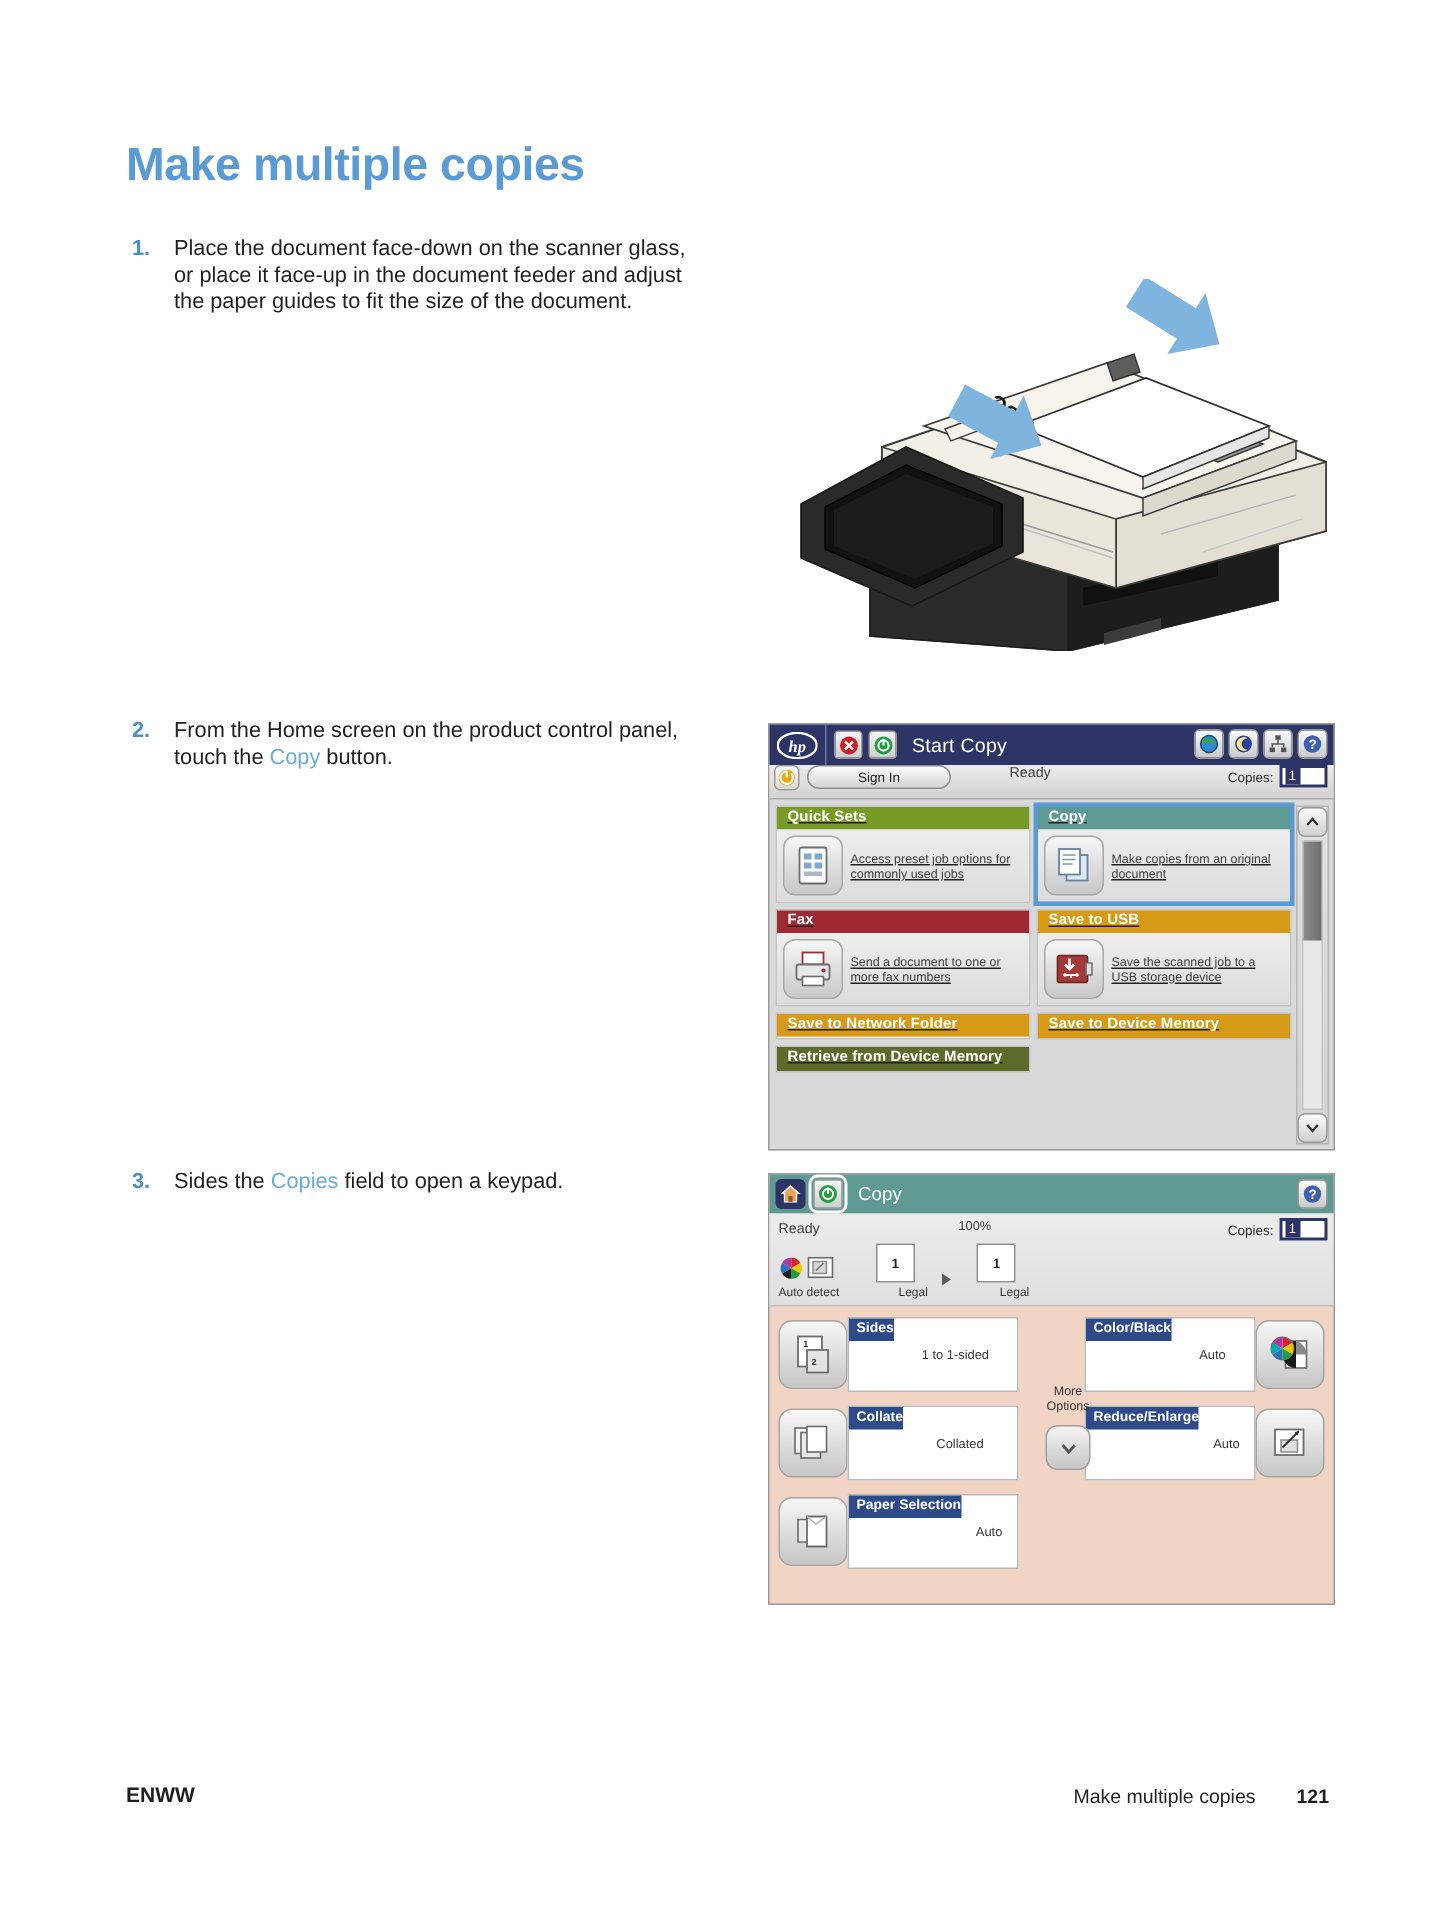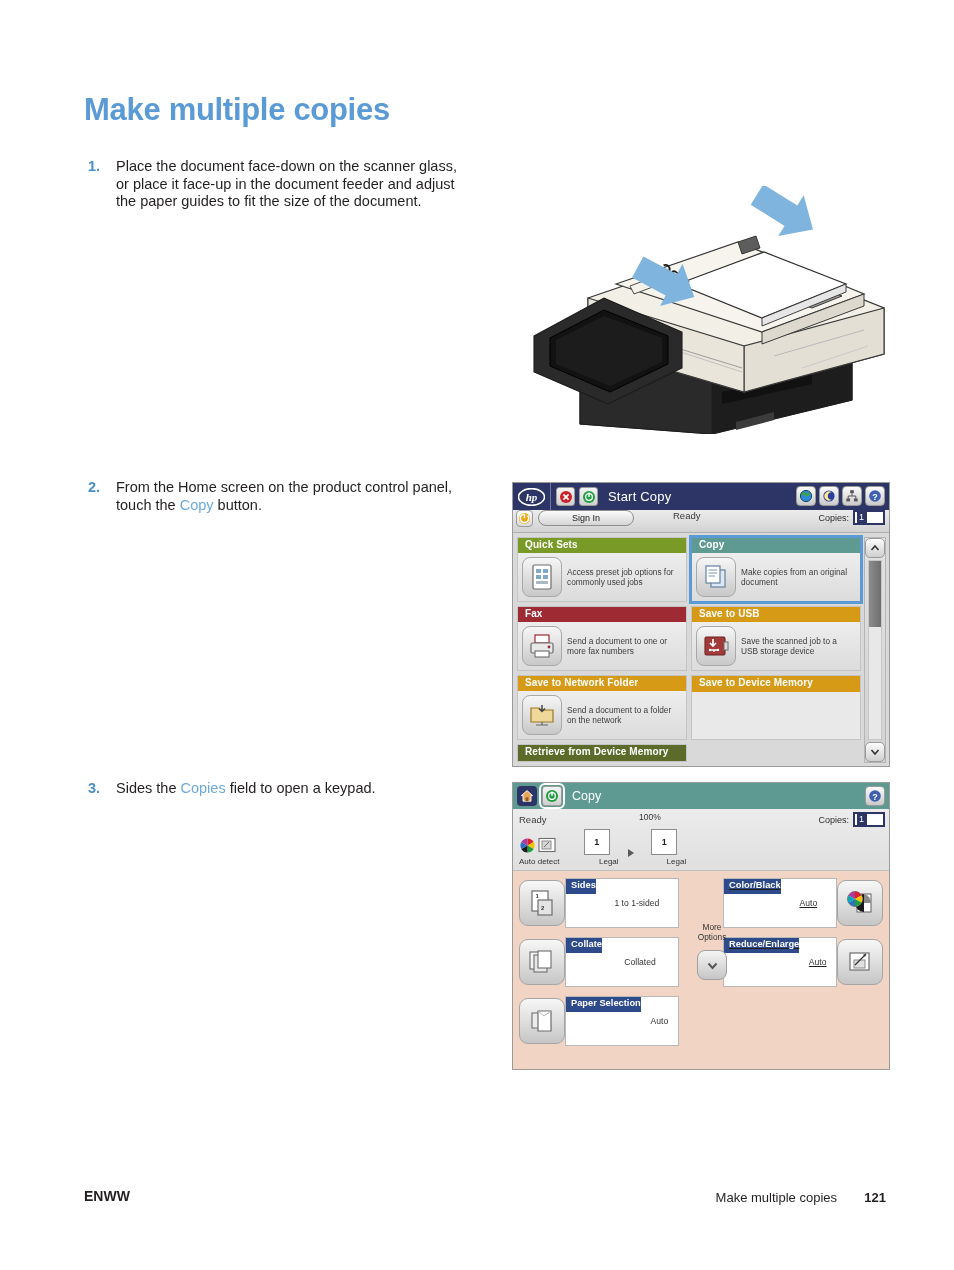--- a/index.html
+++ b/index.html
@@ -53,21 +53,21 @@
           justify-content:center;color:#222;box-sizing:border-box;}
   .status{position:absolute;left:160px;font-size:9.5px;color:#3a3a3a;}
   .copies-wrap{position:absolute;right:4px;display:flex;align-items:center;gap:4px;}
   .copies-lbl{font-size:9px;color:#2b2b2b;}
   .copies-box{width:32px;height:15px;border:2px solid #2c3566;background:#fff;box-sizing:border-box;
               display:flex;align-items:center;padding-left:2px;}
   .copies-val{display:inline-block;background:#2c3566;color:#fff;font-size:9px;line-height:11px;
               padding:0 2px;min-width:6px;}
 
   .tiles{position:relative;height:232px;padding:4px 4px 0 4px;box-sizing:border-box;}
-  .tile-grid{display:grid;grid-template-columns:1fr 1fr;gap:4px 4px;width:344px;}
+  .tile-grid{display:grid;grid-template-columns:1fr 1fr;gap:4px 4px;width:344px;text-decoration:underline;}
   .tile{background:#e9e9e9;border:1px solid #c4c4c4;box-sizing:border-box;}
   .tile.sel{outline:3px solid #5b9bd5;outline-offset:-1px;border-color:#5b9bd5;}
   .tile-hd{height:15px;font-size:10px;font-weight:bold;color:#fff;padding:1px 0 0 7px;box-sizing:border-box;
            letter-spacing:.1px;}
   .tile-bd{height:48px;display:flex;align-items:center;padding:3px 4px;box-sizing:border-box;
            background:linear-gradient(#ededed,#dcdcdc);}
   .tile-ic{width:40px;height:40px;flex:0 0 40px;border-radius:8px;background:linear-gradient(#f6f6f6,#c8c8c8);
            border:1px solid #a8a8a8;display:flex;align-items:center;justify-content:center;box-sizing:border-box;}
   .tile-tx{font-size:8.3px;line-height:10px;color:#3b3b3b;margin-left:5px;}
   .tile-hd-only{height:16px;}
@@ -106,21 +106,21 @@
            justify-content:center;font-size:9px;font-weight:bold;color:#222;box-sizing:border-box;}
   .pgcol{display:flex;flex-direction:column;align-items:center;}
   .pglb{font-size:8px;color:#333;margin-top:2px;padding-left:24px;}
   .pct{position:absolute;left:126px;top:3px;font-size:8.5px;color:#333;}
   .arrowr{width:0;height:0;border-left:6px solid #5a5a5a;border-top:4px solid transparent;border-bottom:4px solid transparent;margin:0 9px 9px 9px;}
 
   .copts{position:relative;height:196px;padding:7px 6px;box-sizing:border-box;}
   .copt-cols{display:flex;justify-content:space-between;}
   .copt-col{width:160px;display:flex;flex-direction:column;gap:9px;}
   .copt{display:flex;align-items:stretch;height:50px;}
-  .copt.rev{flex-direction:row-reverse;text-decoration:underline;}
+  .copt.rev{flex-direction:row-reverse;}
   .copt-ic{width:46px;height:46px;flex:0 0 46px;border-radius:9px;background:linear-gradient(#f7f7f7,#c6c6c6);
            border:1px solid #a5a5a5;display:flex;align-items:center;justify-content:center;box-sizing:border-box;
            align-self:center;}
   .copt-body{flex:1 1 auto;background:#fff;border:1px solid #b9b9b9;box-sizing:border-box;display:flex;flex-direction:row;}
   .copt-hd{height:15px;background:#2d4a8a;color:#fff;font-size:9.3px;font-weight:bold;padding:1px 0 0 5px;box-sizing:border-box;}
   .copt-val{flex:1 1 auto;display:flex;align-items:center;justify-content:center;font-size:8.6px;color:#333;}
 
   .more-wrap{position:absolute;left:173px;top:52px;width:52px;text-align:center;}
   .more-lb{font-size:8.3px;line-height:9.5px;color:#333;}
   .more-btn{width:30px;height:30px;margin:8px auto 0;border-radius:8px;
@@ -324,30 +324,20 @@
                 <circle cx="8" cy="17" r="1.2" fill="#fff"></circle>
                   <circle cx="16" cy="17" r="1.2" fill="#fff"></circle>
               </svg>
             </div>
             <div class="tile-tx">Save the scanned job to a USB storage device</div>
           </div>
         </div>
 
         <div class="tile">
           <div class="tile-hd" style="background:#d79a16">Save to Network Folder</div>
-          <div class="tile-bd">
-            <div class="tile-ic">
-              <svg width="28" height="26" viewBox="0 0 28 26">
-                <path d="M3 6 H11 L13 8 H25 V20 H3 Z" fill="#f0d79a" stroke="#9a7a20" stroke-width="1.2"></path>
-                <path d="M14 3 L14 9 M11 6.5 L14 9.5 L17 6.5" stroke="#444" stroke-width="1.5" fill="none"></path>
-                <path d="M14 20 V23 M8 23 H20" stroke="#666" stroke-width="1.2" fill="none"></path>
-              </svg>
-            </div>
-            <div class="tile-tx">Send a document to a folder on the network</div>
-          </div>
         </div>
 
         <div class="tile">
           <div class="tile-hd tile-hd-only" style="background:#d79a16">Save to Device Memory</div>
         </div>
         <div class="tile">
           <div class="tile-hd tile-hd-only" style="background:#5c6b2a">Retrieve from Device Memory</div>
         </div>
       </div>
 

